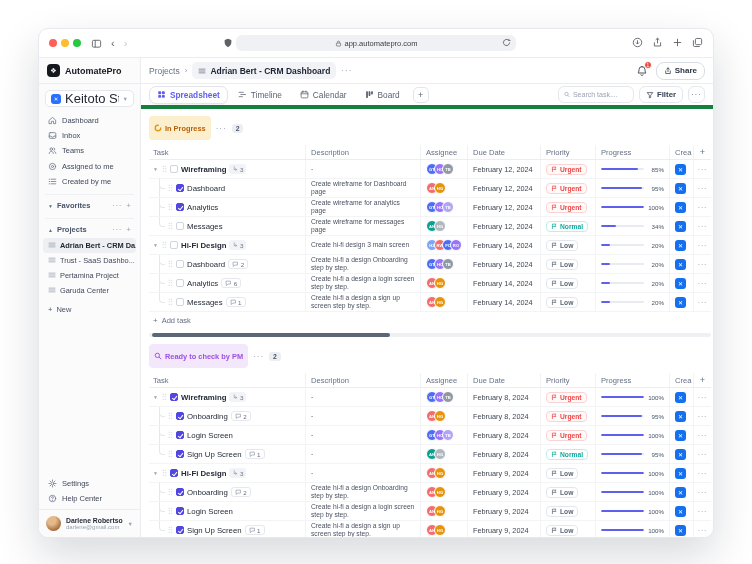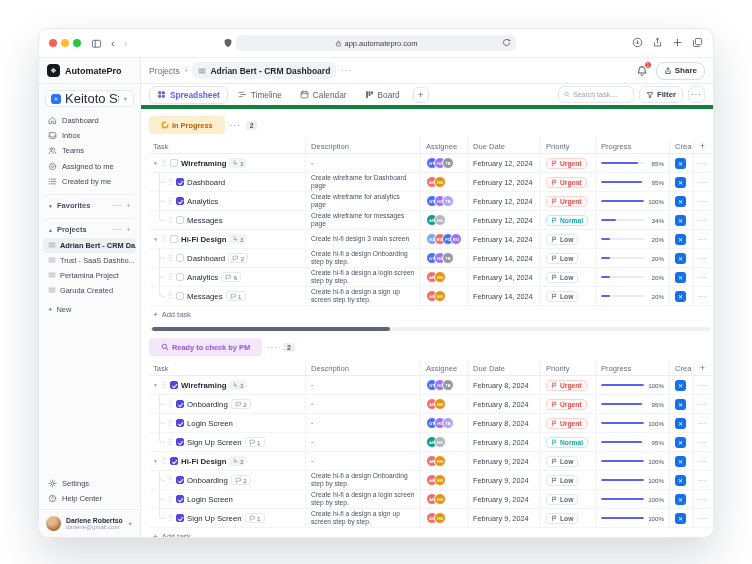--- a/index.html
+++ b/index.html
@@ -90,21 +90,21 @@
   .search input{border:0;outline:0;width:100%;font-size:7px;color:#667085;background:transparent;
     font-family:inherit;padding:0;}
   .search input::placeholder{color:#98a2b3;}
   .filter-btn{display:flex;align-items:center;gap:3px;border:1px solid #e4e7ec;border-radius:6px;height:17px;
     padding:0 6px;font-size:7.8px;font-weight:bold;color:#344054;background:#fff;}
   .more-btn{width:17px;height:17px;border:1px solid #e4e7ec;border-radius:6px;display:flex;align-items:center;
     justify-content:center;color:#667085;font-size:7px;letter-spacing:1px;background:#fff;}
   
   .content{flex:1;min-height:0;overflow:hidden;padding:0 2px 0 8px;}
   .group-head{display:flex;align-items:center;gap:5px;margin:7px 0 5px;}
-  .gbadge{display:flex;align-items:center;gap:3px;height:18px;border-radius:4px;padding:0 12px;
+  .gbadge{display:flex;align-items:center;gap:3px;height:24px;border-radius:4px;padding:0 5px;
     font-size:7.4px;font-weight:bold;}
   .gbadge.orange{background:#fcefcd;color:#b7620b;}
   .gbadge.purple{background:#f3e7fb;color:#9b51e0;}
   .gdots{color:#98a2b3;font-size:8px;letter-spacing:1px;}
   .gcount{background:#eceef2;border-radius:3px;font-size:6.8px;padding:1px 4px;color:#475467;font-weight:bold;}
   .thead,.trow{display:grid;grid-template-columns:157px 115px 47px 73px 55px 74px 24px 1fr;}
   .thead{height:15px;border-bottom:1px solid #ecedf1;color:#667085;font-size:7.6px;}
   .th{display:flex;align-items:center;padding:0 5px;border-right:1px solid #f1f2f5;height:100%;
     white-space:nowrap;overflow:hidden;}
   .th:first-child{padding-left:4px;}
@@ -323,21 +323,21 @@
                 </svg>
               </span>
               <span>Pertamina Project</span>
             </div>
             <div class="proj-item">
               <span class="icn">
                 <svg viewBox="0 0 12 12" width="8" height="8" fill="none" stroke="currentColor" stroke-width="1" stroke-linejoin="round" stroke-linecap="round">
                   <path d="M1.5 3.2h9M1.5 6h9M1.5 8.8h9"></path>
                 </svg>
               </span>
-              <span>Garuda Created</span>
+              <span>Garuda Center</span>
             </div>
           </div>
         </div>
       <div class="new-row">
         <span>+</span>
         <span>New</span>
       </div>
       <div class="spacer"></div>
       <div class="foot">
           <div class="nav-item">

